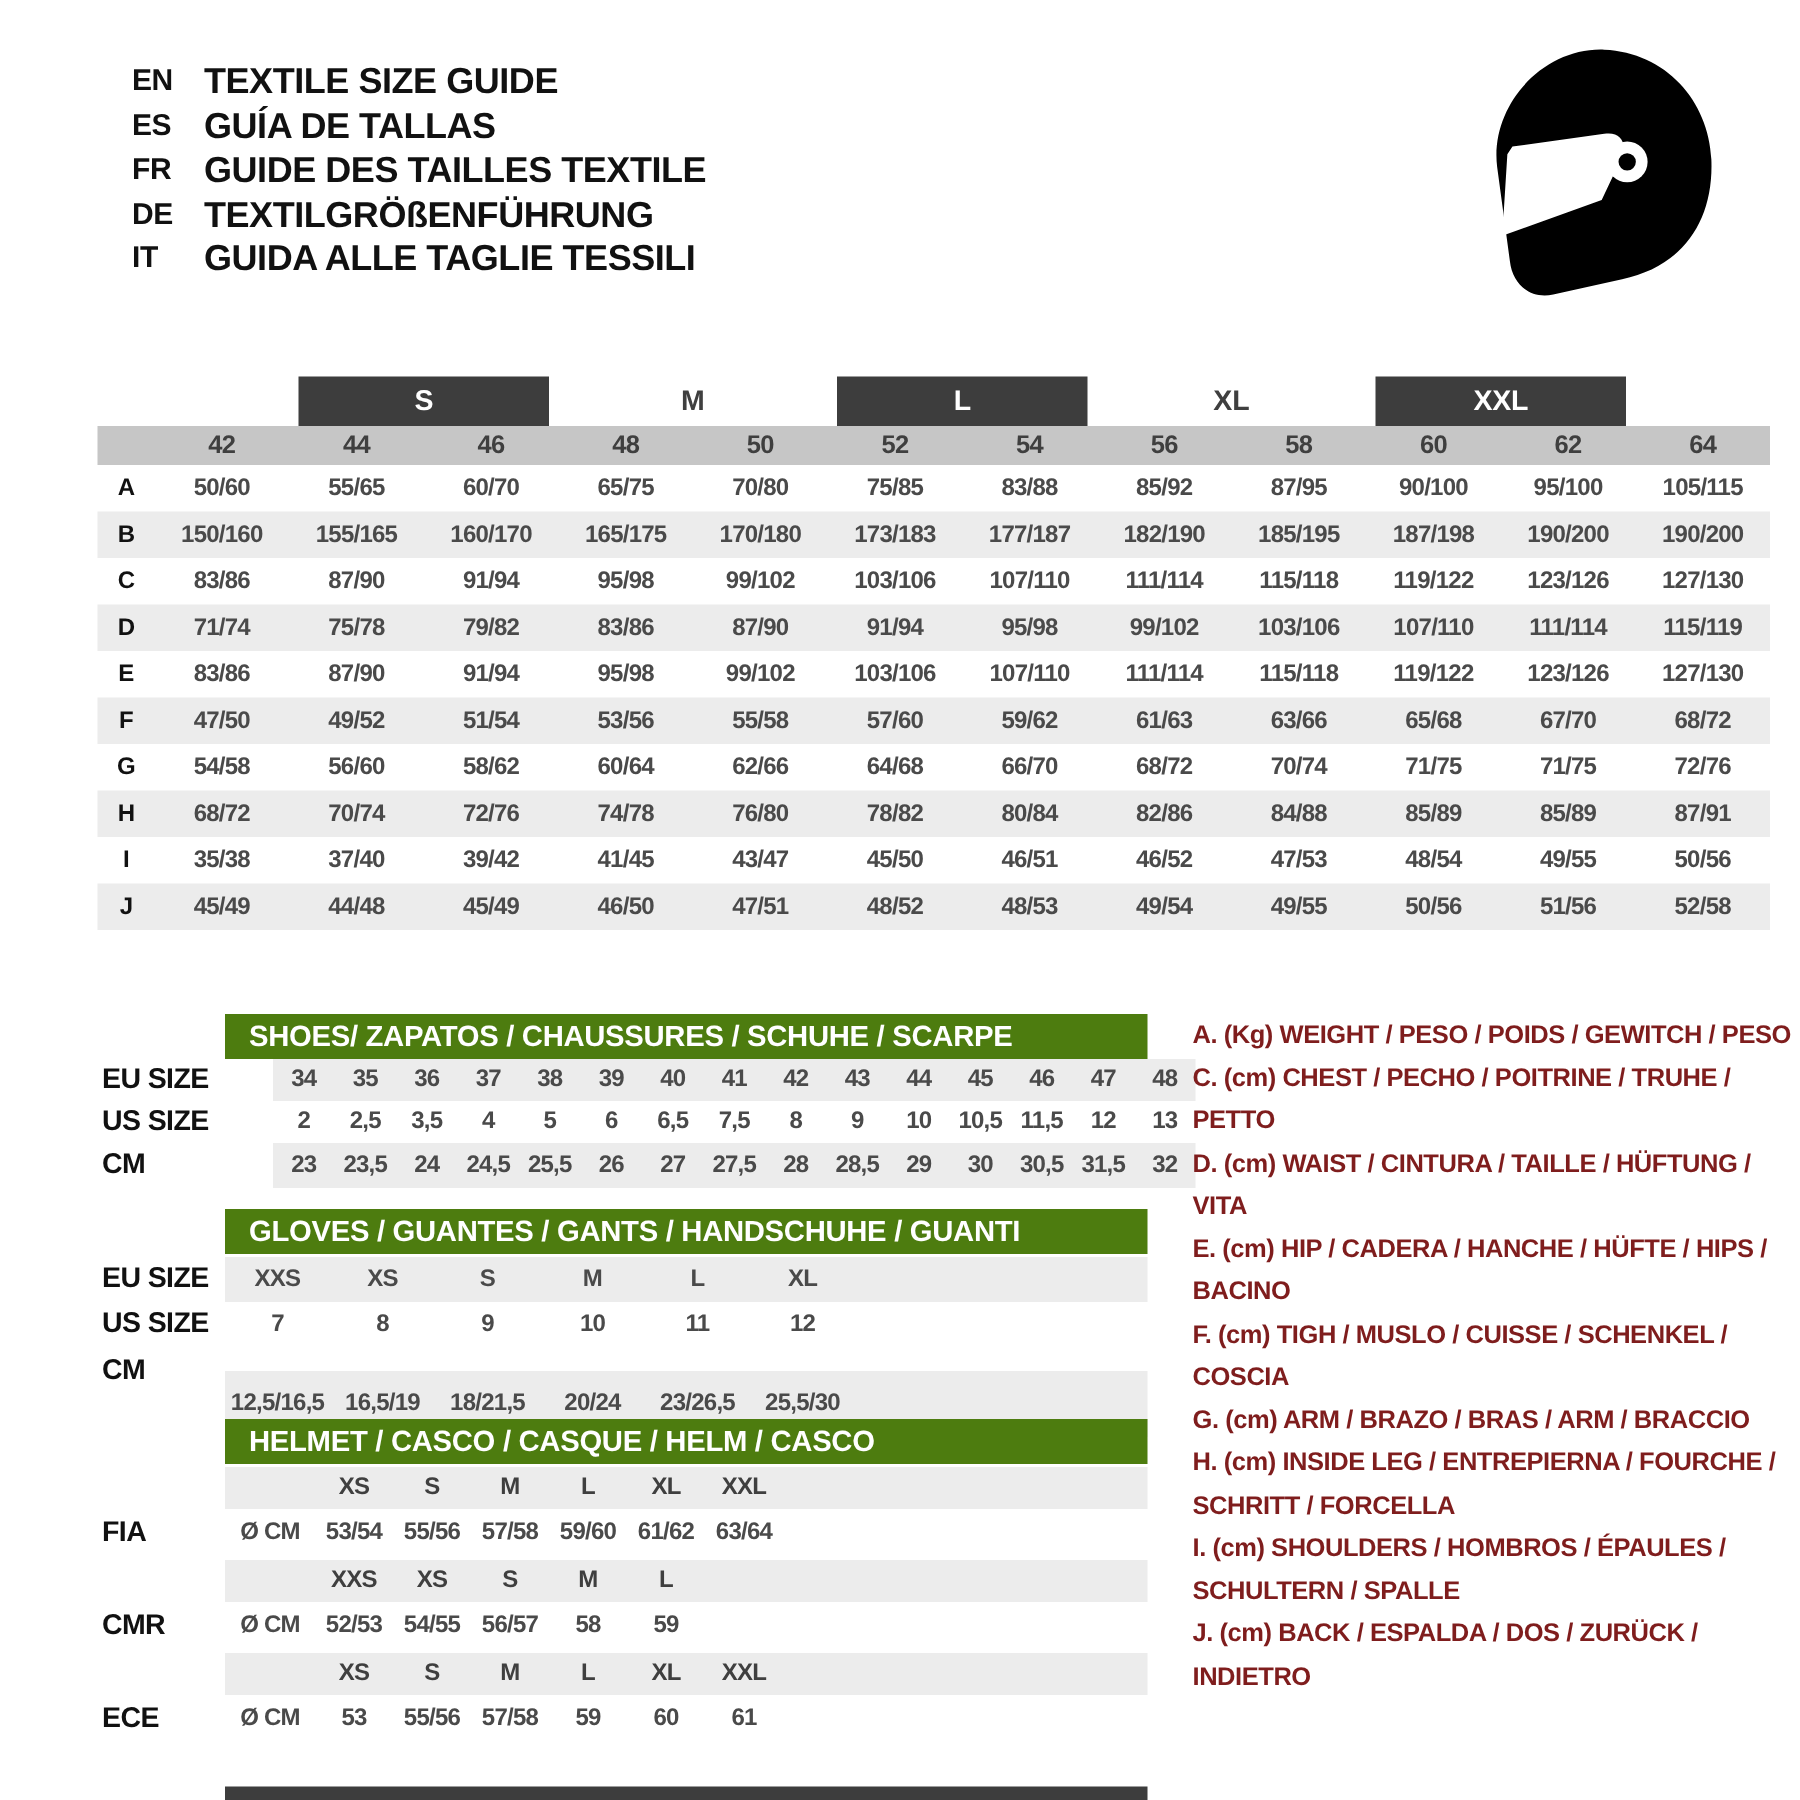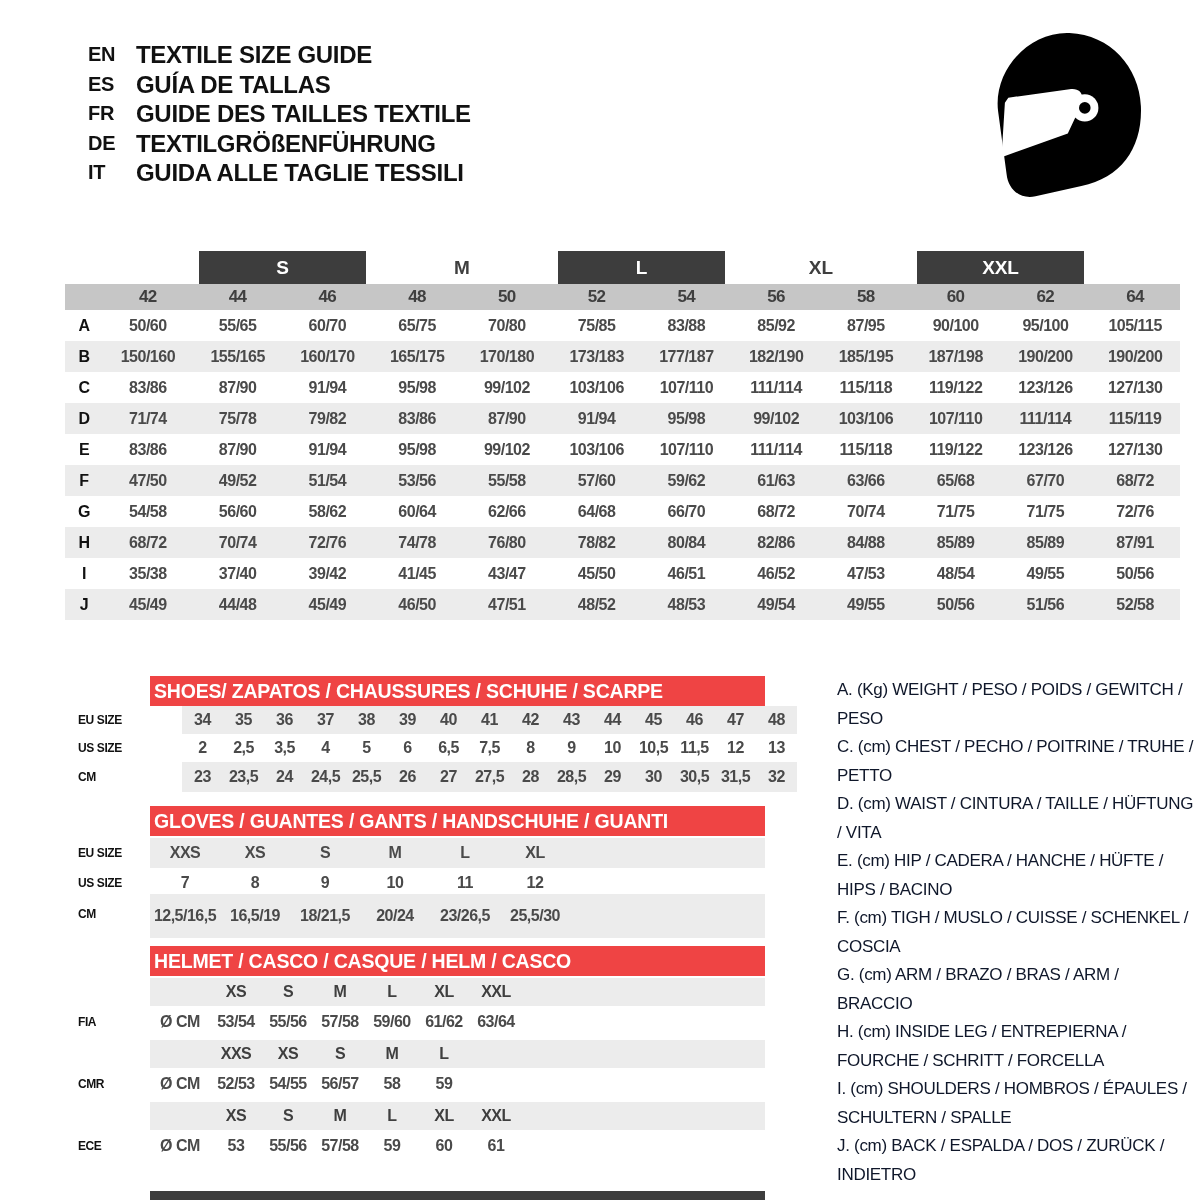--- a/index.html
+++ b/index.html
@@ -29,36 +29,36 @@
   #num-row{left:65px;top:284px;width:1115px;height:26px;background:#c6c6c6;}
   #num-row .c{color:#3f3f3f;font-size:17px;}
   #main-rows{left:65px;top:310px;width:1115px;}
   .mrow{height:31px;}
   .mrow.striped{background:#ececec;}
   .c{display:flex;align-items:center;justify-content:center;
      font-weight:bold;color:#4a4a4a;font-size:16px;letter-spacing:-0.5px;}
   .rowlabel{color:#111;font-size:16px;}
 
   
-  .bar{position:absolute;left:150px;width:615px;height:30px;background:#ef4444;color:#fff;
-       display:flex;align-items:center;padding-left:4px;box-sizing:border-box;
+  .bar{position:absolute;left:150px;width:615px;height:30px;background:#4d7c0f;color:#fff;
+       display:flex;align-items:center;padding-left:16px;box-sizing:border-box;
        font-weight:bold;font-size:19.5px;letter-spacing:-0.2px;}
   .trow{position:absolute;left:150px;width:615px;box-sizing:border-box;}
   .trow.striped{background:#ececec;}
   .grid15{display:grid;grid-template-columns:repeat(15,1fr);margin-left:32px;}
   .grid6{display:grid;grid-template-columns:repeat(6,70px) 1fr;}
   .gridH{display:grid;grid-template-columns:60px repeat(6,52px) 1fr;}
-  .gutter{position:absolute;left:78px;width:72px;display:flex;align-items:center;
-          font-weight:bold;font-size:12px;color:#111;letter-spacing:-0.4px;}
+  .gutter{position:absolute;left:68px;width:72px;display:flex;align-items:center;
+          font-weight:bold;font-size:19px;color:#111;letter-spacing:-0.4px;}
   .trow .c{font-size:16px;}
   .sizehead .c{color:#3f3f3f;}
 
   
   #legend{left:795px;top:676px;width:402px;}
-  .legend-item{font-weight:normal;font-size:17px;line-height:28.5px;color:#0f172a;letter-spacing:-0.3px;margin-left:42px;}
+  .legend-item{font-weight:bold;font-size:17px;line-height:28.5px;color:#7f1d1d;letter-spacing:-0.3px;}
 
   
   #cutbar{left:150px;top:1191px;width:615px;height:9px;background:#3d3d3d;}
 </style>
 </head>
 <body>
 
 <div id="lang-block" class="abs">
     <div class="lang-row">
       <span class="lang-code">EN</span>
@@ -337,21 +337,21 @@
     <div class="gutter" style="top: 838px; height: 30px;">EU SIZE</div>
     <div class="trow grid6" style="top: 868px; height: 30px;">
       <div class="c">7</div>
       <div class="c">8</div>
       <div class="c">9</div>
       <div class="c">10</div>
       <div class="c">11</div>
       <div class="c">12</div>
     </div>
     <div class="gutter" style="top: 868px; height: 30px;">US SIZE</div>
-    <div class="trow grid6 striped" style="top: 894px; height: 44px; text-align: right;">
+    <div class="trow grid6 striped" style="top: 914px; height: 44px; text-align: right;">
       <div class="c">12,5/16,5</div>
       <div class="c">16,5/19</div>
       <div class="c">18/21,5</div>
       <div class="c">20/24</div>
       <div class="c">23/26,5</div>
       <div class="c">25,5/30</div>
     </div>
     <div class="gutter" style="top: 898px; height: 32px;">CM</div>
   </div>
 

